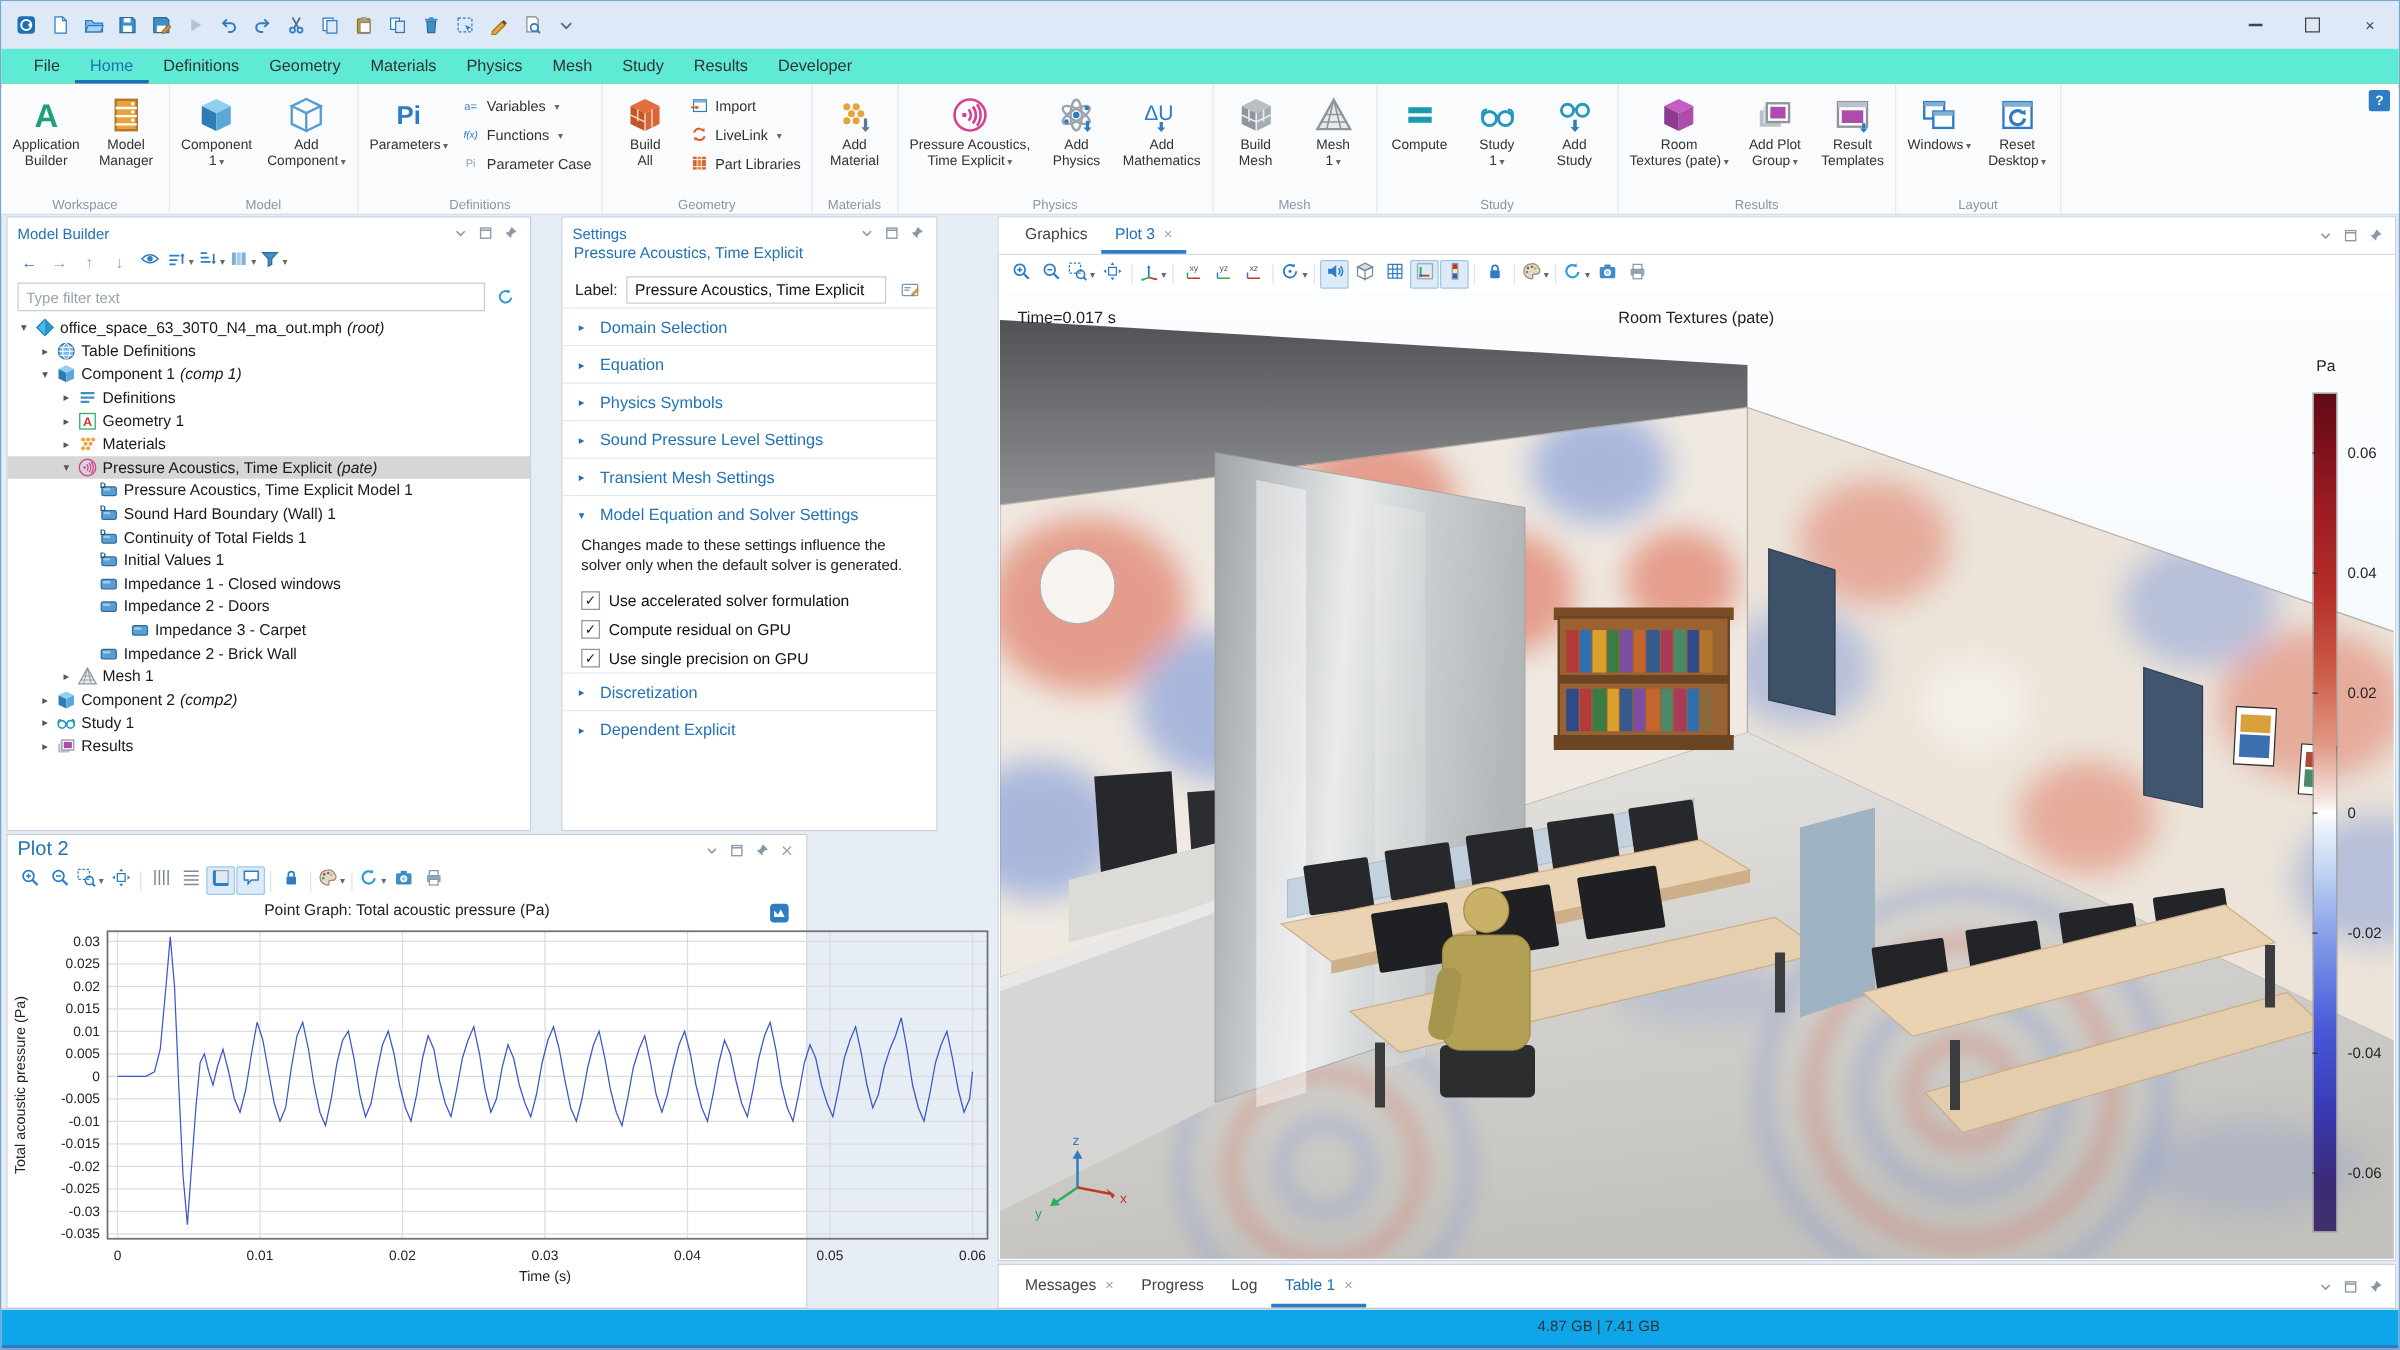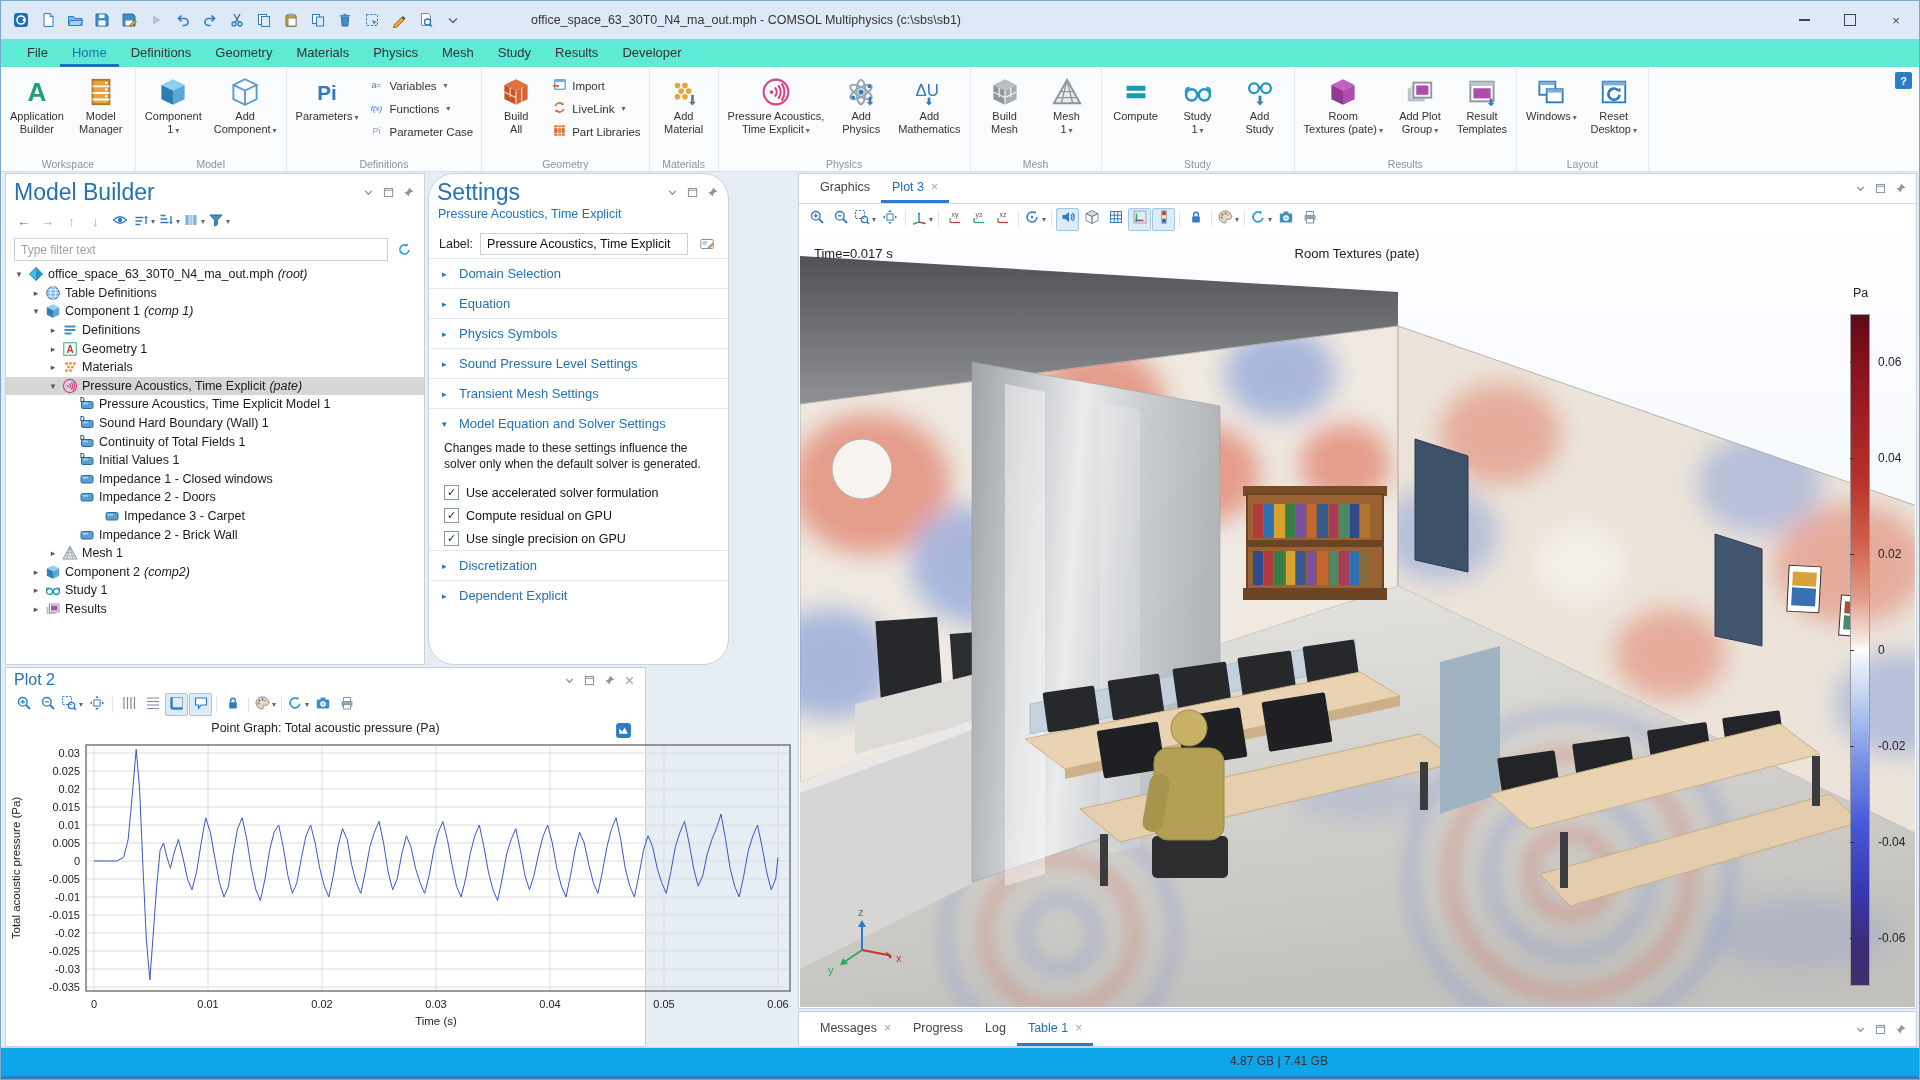--- a/index.html
+++ b/index.html
@@ -29,21 +29,21 @@
   .rbig .ric{height:36px;display:flex;align-items:center;justify-content:center;}
   .rbig .rlabel{font-size:11px;color:#333;text-align:center;line-height:13px;white-space:nowrap;}
   .rstack{display:flex;flex-direction:column;justify-content:flex-start;gap:4px;padding:4px 5px;}
   .rsmall{display:flex;align-items:center;gap:5px;font-size:11.5px;color:#333;height:19px;white-space:nowrap;}
   .caret{font-size:8px;color:#666;margin-left:2px;}
   .help-btn{position:absolute;right:7px;top:71px;width:17px;height:17px;background:#2e7cc3;color:#fff;font-size:11px;
             font-weight:bold;display:flex;align-items:center;justify-content:center;border-radius:2px;}
   
   .panel{position:absolute;background:#fff;border:1px solid #c6d2e0;box-sizing:border-box;}
   .phead{display:flex;align-items:center;padding:5px 8px 1px;}
-  .ptitle{font-size:23px;color:#2272b5;}
+  .ptitle{font-size:12px;color:#2272b5;}
   .pctl{margin-left:auto;display:flex;gap:5px;align-items:center;}
   .pctl span{width:15px;height:15px;display:flex;align-items:center;justify-content:center;}
   .toolbar{display:flex;align-items:center;gap:1px;padding:3px 6px;}
   .tbtn{height:21px;min-width:21px;display:flex;align-items:center;justify-content:center;border-radius:2px;
         border:1px solid transparent;}
   .tbtn.active{background:#dcebf7;border:1px solid #9ec6e8;}
   .tsep{width:1px;height:16px;background:#dde4ec;margin:0 3px;}
   .uarr{font-size:13px;line-height:13px;}
   
   .filter-row{display:flex;align-items:center;gap:5px;padding:2px 8px 4px;}
@@ -196,21 +196,20 @@
             <circle cx="9.5" cy="10" r="3" fill="none" stroke="#2e7cc3" stroke-width="1.4"></circle>
             <path d="M11.7 12.2l2.3 2.3" stroke="#2e7cc3" stroke-width="1.6"></path>
           </svg>
         </span>
         <span class="qat-btn">
           <svg viewBox="0 0 16 16" width="16" height="16">
             <path d="M4 6.5l4 4 4-4" fill="none" stroke="#5a6a7a" stroke-width="1.5"></path>
           </svg>
         </span>
       </div>
-    <div class="win-title">office_space_63_30T0_N4_ma_out.mph - COMSOL Multiphysics (c:\sbs\sb1)</div>
     <div class="win-ctl">
       <div class="win-btn">
           <span class="mini"></span>
         </div>
       <div class="win-btn">
           <span class="maxi"></span>
         </div>
       <div class="win-btn">
           <span>×</span>
         </div>
@@ -874,21 +873,21 @@
               <rect x="3" y="4.5" width="9" height="7" fill="#d9dee3"></rect>
               <rect x="4.5" y="3" width="9.5" height="8" fill="#fff" stroke="#8e959c"></rect>
               <rect x="6" y="4.5" width="6.5" height="5" fill="#ad4cad"></rect>
             </svg>
           </span>
           <span>Results</span>
         </div>
       </div>
   </div>
 
-  <div class="panel" id="set-panel" style="left:427px;top:172px;width:301px;height:492px;border-radius:26px;">
+  <div class="panel" id="set-panel" style="left:448px;top:172px;width:301px;height:492px;">
     <div class="phead">
       <span class="ptitle">Settings</span>
       <span class="pctl" id="set-ctl">
           <span>
             <svg viewBox="0 0 16 16" width="13" height="13">
               <path d="M4 6.2l4 4 4-4" fill="none" stroke="#8a97a5" stroke-width="1.6"></path>
             </svg>
           </span>
           <span>
             <svg viewBox="0 0 16 16" width="13" height="13">

